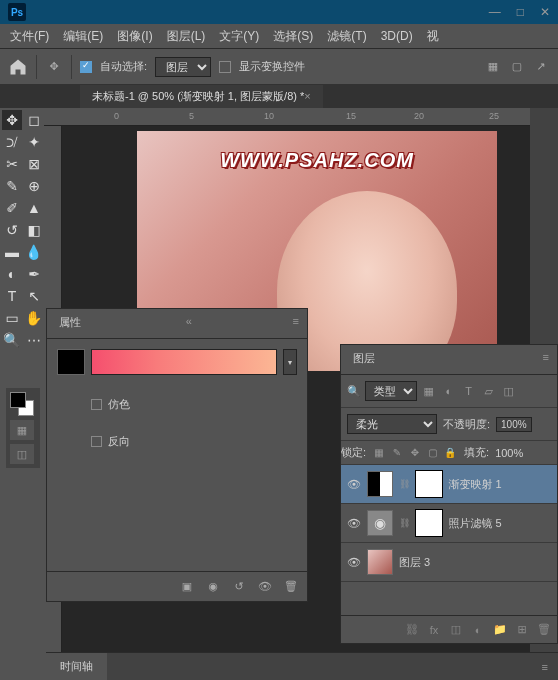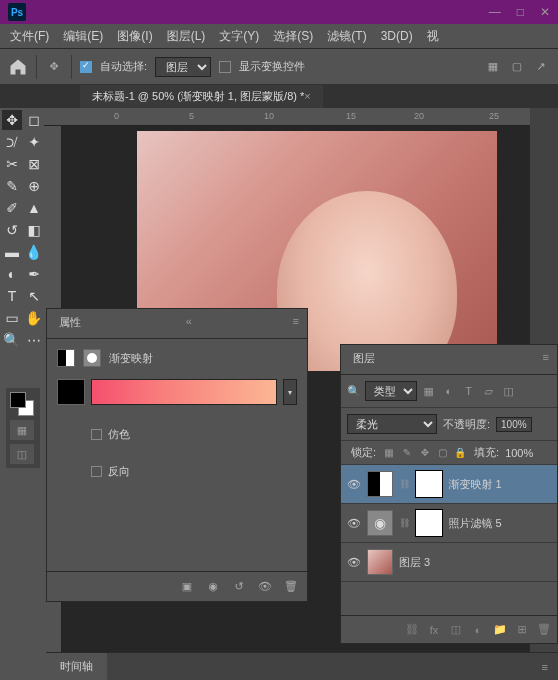--- a/index.html
+++ b/index.html
@@ -1,19 +1,19 @@
 <!DOCTYPE html>
 <html><head>
 <meta charset="utf-8">
 <style>
 * { margin: 0; padding: 0; box-sizing: border-box; font-family: "Microsoft YaHei", sans-serif; }
 body { background: #323232; width: 558px; height: 680px; overflow: hidden; position: relative; color: #d0d0d0; font-size: 11px; }
 
 
-.titlebar { height: 24px; background: #701a75; display: flex; align-items: center; padding: 0 8px; }
+.titlebar { height: 24px; background: #0c4a6e; display: flex; align-items: center; padding: 0 8px; }
 .titlebar .ps-icon { width: 18px; height: 18px; background: #001e36; color: #31a8ff; display: flex; align-items: center; justify-content: center; font-size: 10px; font-weight: bold; border-radius: 2px; }
 .titlebar .win-controls { margin-left: auto; display: flex; gap: 16px; color: #999; font-size: 12px; }
 
 
 .menubar { height: 24px; background: #535353; display: flex; align-items: center; padding: 0 4px; gap: 2px; }
 .menubar span { padding: 2px 6px; cursor: pointer; font-size: 12px; }
 
 
 .optionsbar { height: 36px; background: #535353; border-top: 1px solid #2a2a2a; display: flex; align-items: center; padding: 0 8px; gap: 8px; }
 .optionsbar .home-icon { width: 20px; height: 20px; display: flex; align-items: center; justify-content: center; }
@@ -75,21 +75,21 @@
 
 
 .layers-panel { position: absolute; right: 0; top: 344px; width: 218px; height: 300px; background: #535353; border: 1px solid #2a2a2a; z-index: 11; }
 .layer-filter-row { display: flex; align-items: center; padding: 6px; gap: 4px; border-bottom: 1px solid #3a3a3a; }
 .layer-filter-row select { background: #444; border: 1px solid #222; color: #ddd; padding: 2px 4px; font-size: 11px; flex: 0 0 auto; }
 .filter-icon { width: 16px; height: 16px; color: #999; display: flex; align-items: center; justify-content: center; font-size: 11px; }
 .blend-row { display: flex; align-items: center; padding: 6px; gap: 6px; border-bottom: 1px solid #3a3a3a; }
 .blend-row select { background: #444; border: 1px solid #222; color: #ddd; padding: 2px 4px; font-size: 11px; width: 90px; }
 .blend-row .label { font-size: 11px; color: #ccc; }
 .blend-row .val { background: #444; padding: 1px 4px; font-size: 10px; border: 1px solid #222; }
-.lock-row { display: flex; align-items: center; padding: 4px 10px; gap: 6px; border-bottom: 1px solid #3a3a3a; font-size: 11px; }
+.lock-row { display: flex; align-items: center; padding: 4px 0; gap: 6px; border-bottom: 1px solid #3a3a3a; font-size: 11px; }
 .lock-icons { display: flex; gap: 4px; }
 .lock-icons span { width: 14px; height: 14px; color: #999; display: flex; align-items: center; justify-content: center; font-size: 10px; }
 .layer-list { }
 .layer-item { display: flex; align-items: center; padding: 6px; gap: 6px; border-bottom: 1px solid #3a3a3a; }
 .layer-item.active { background: #5a7a9a; }
 .eye { width: 14px; color: #ccc; font-size: 11px; }
 .layer-thumb { width: 26px; height: 26px; border: 1px solid #666; background: #888; flex-shrink: 0; }
 .layer-thumb.gradient-map { background: linear-gradient(90deg, #000 50%, #fff 50%); }
 .layer-thumb.mask { background: #fff; border: 2px solid #fff; outline: 1px solid #000; }
 .layer-thumb.photo-filter { background: #888; position: relative; }
@@ -200,20 +200,21 @@
       <span class="tick" style="left:220px">10</span>
       <span class="tick" style="left:302px">15</span>
       <span class="tick" style="left:370px">20</span>
       <span class="tick" style="left:445px">25</span>
     </div>
     <div class="ruler-v"></div>
     <div class="canvas-content">
       <div class="photo">
         <div class="hair"></div>
         <div class="face"></div>
+        <div class="watermark">WWW.PSAHZ.COM</div>
       </div>
     </div>
   </div>
 
   <div class="right-strip"></div>
 </div>
 
 <div class="left-collapsed">
   <div class="fgbg">
     <div class="bg"></div>
@@ -223,25 +224,20 @@
   <div class="citem">◫</div>
 </div>
 
 <div class="properties-panel">
   <div class="panel-tabs">
     <div class="panel-tab active">属性</div>
     <div class="panel-menu">«</div>
     <div class="panel-menu">≡</div>
   </div>
   <div class="panel-body">
-    <div class="adj-row">
-      <div class="adj-icon"></div>
-      <div class="mask-icon"></div>
-      <span>渐变映射</span>
-    </div>
     <div class="gradient-row">
       <div class="color-swatch"></div>
       <div class="gradient-bar"></div>
       <div class="gradient-dd">▾</div>
     </div>
     <div class="check-row">
       <span class="cb"></span>
       <span>仿色</span>
     </div>
     <div class="check-row">

